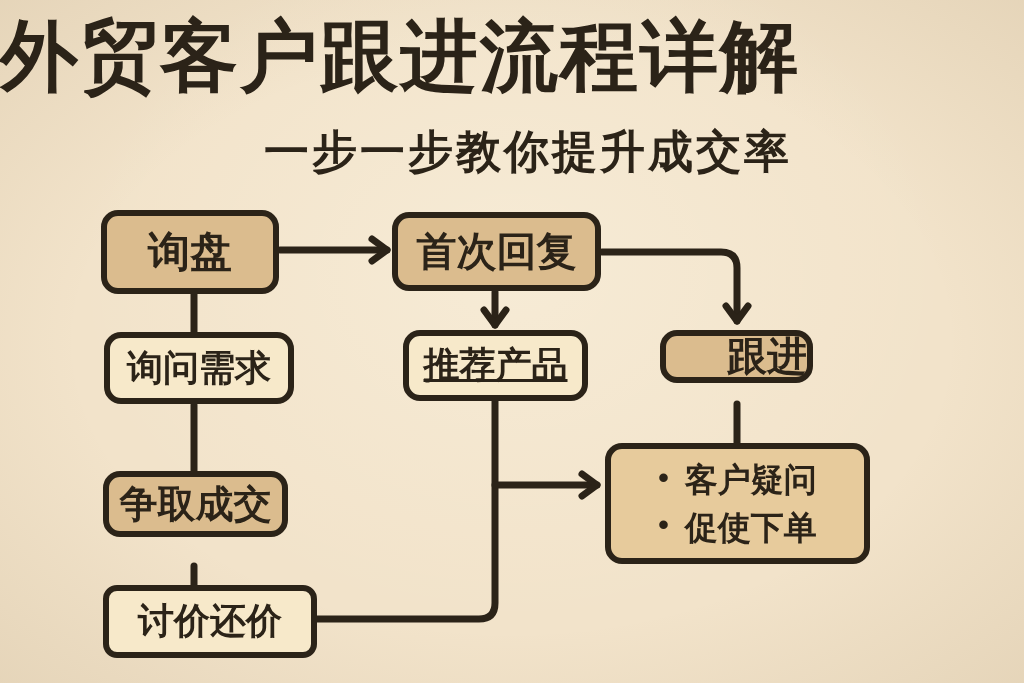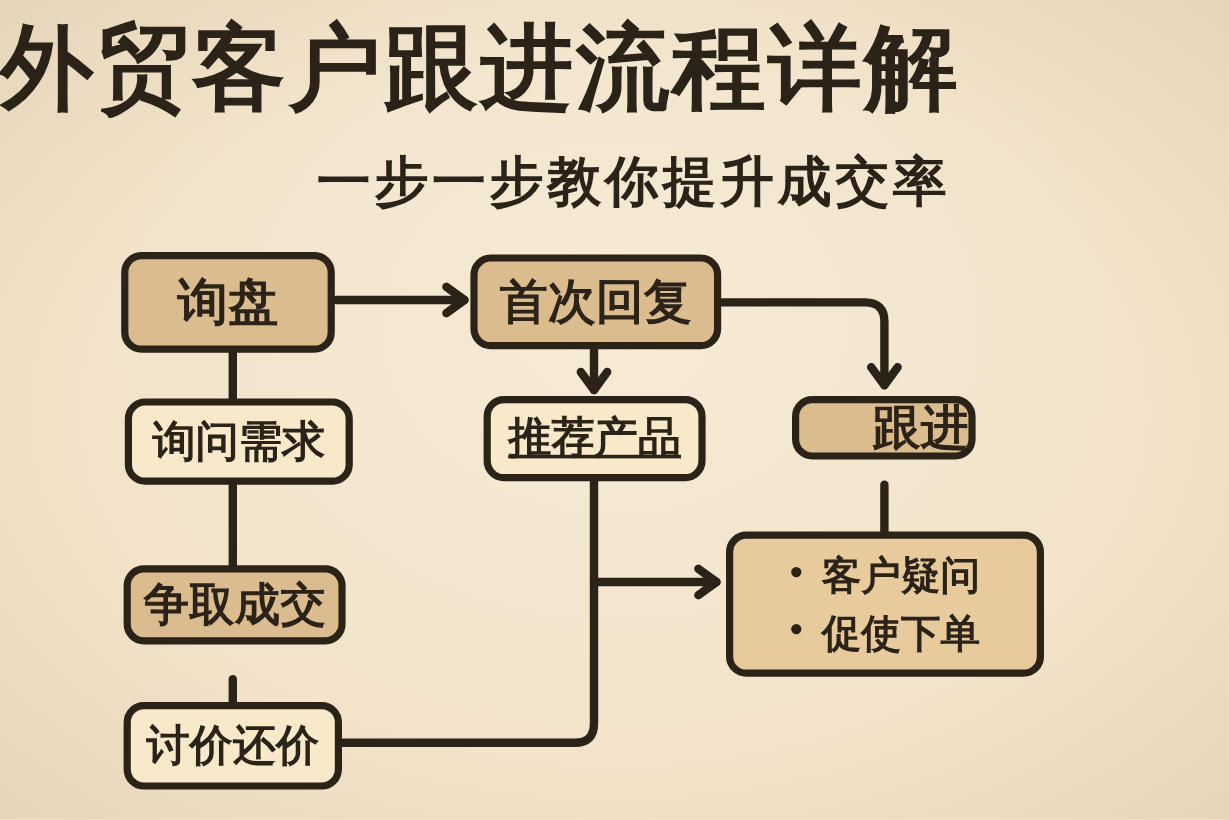--- a/index.html
+++ b/index.html
@@ -30,21 +30,21 @@
   }
   .node.tan{font-weight:800;font-size:40px;}
   .node.cream{font-weight:700;font-size:36px;}
   .node.mid{font-weight:700;}
   #node-inquiry    {left:101px;top:210px;width:178px;height:84px;font-size:42px;}
   #node-first-reply{left:392px;top:212px;width:209px;height:79px;}
   #node-ask-needs  {left:104px;top:332px;width:190px;height:72px;}
   #node-recommend  {left:403px;top:330px;width:185px;height:71px;text-decoration:underline;}
   #node-follow-up  {left:660px;top:330px;width:153px;height:53px;justify-content:flex-end;}
   #node-close-deal {left:103px;top:471px;width:185px;height:66px;font-size:38px;}
-  #node-bargain    {left:103px;top:585px;width:182px;height:73px;}
+  #node-bargain    {left:103px;top:585px;width:214px;height:73px;border-radius:14px;}
   #node-notes      {left:605px;top:443px;width:265px;height:121px;}
   .notes-list{display:flex;flex-direction:column;gap:8px;align-items:flex-start;}
   .note-row{display:flex;align-items:center;gap:16px;font-size:33px;font-weight:700;line-height:1.2;color:var(--ink,#2b2318);}
   .bullet-dot{font-size:30px;transform:translateY(-2px);}
   svg.edges{position:absolute;left:0;top:0;color:var(--ink,#2b2318);}
   svg.edges path{fill:none;stroke:currentColor;stroke-width:7;stroke-linecap:round;stroke-linejoin:round;}
 </style>
 </head>
 <body>
 

